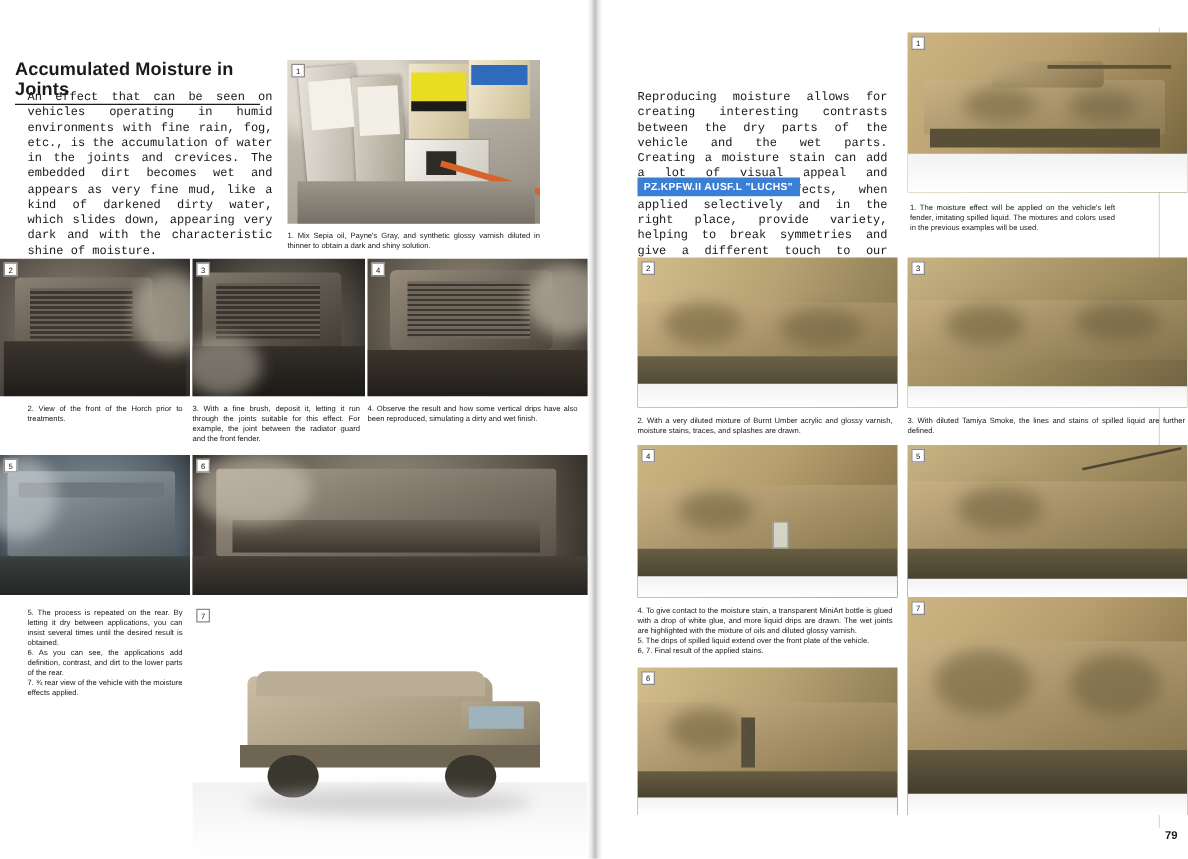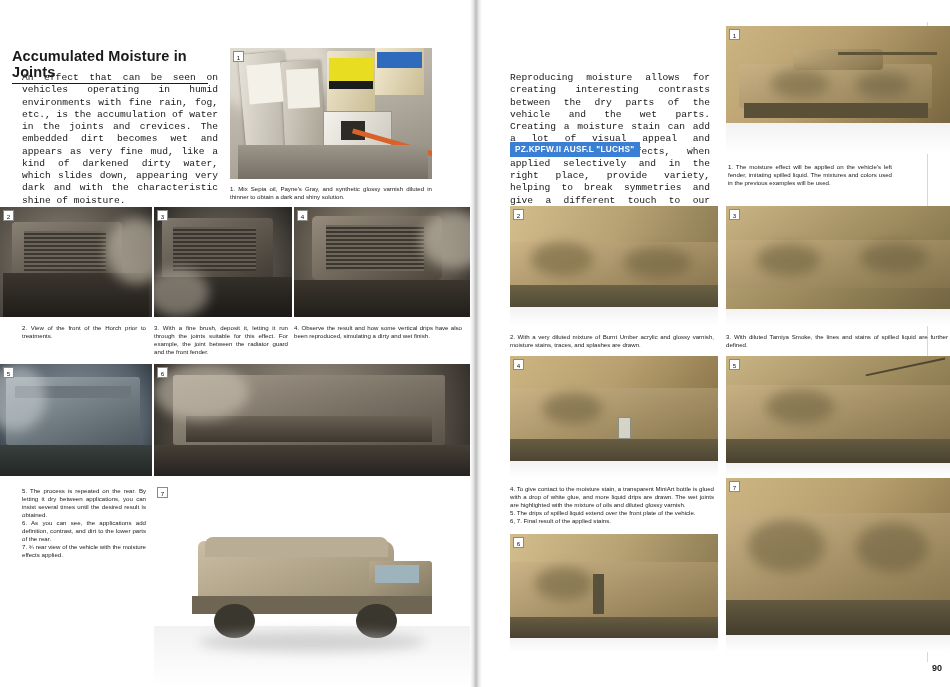--- a/index.html
+++ b/index.html
@@ -285,21 +285,21 @@
     </div>
   </div>
 
   <div class="gutter"></div>
 
   <div class="page page-right">
 
     <div class="side-rule"></div>
     <div class="chapter-num">.03</div>
     <div class="side-label">DAMPNESS</div>
-    <div class="folio">90</div>
+    <div class="folio">79</div>
 
     <div class="rp-intro">
       <p class="body-text">Reproducing moisture allows for creating interesting contrasts between the dry parts of the vehicle and the wet parts. Creating a moisture stain can add a lot of visual appeal and interest. These effects, when applied selectively and in the right place, provide variety, helping to break symmetries and give a different touch to our model.</p>
     </div>
     <div class="vehicle-tag">PZ.KPFW.II AUSF.L "LUCHS"</div>
     <p class="caption rp-cap1">1. The moisture effect will be applied on the vehicle's left fender, imitating spilled liquid. The mixtures and colors used in the previous examples will be used.</p>
 
     <div class="photo rph1 camo-a">
       <div class="im">
         <div class="ground-white" style="height:24%;"></div>

